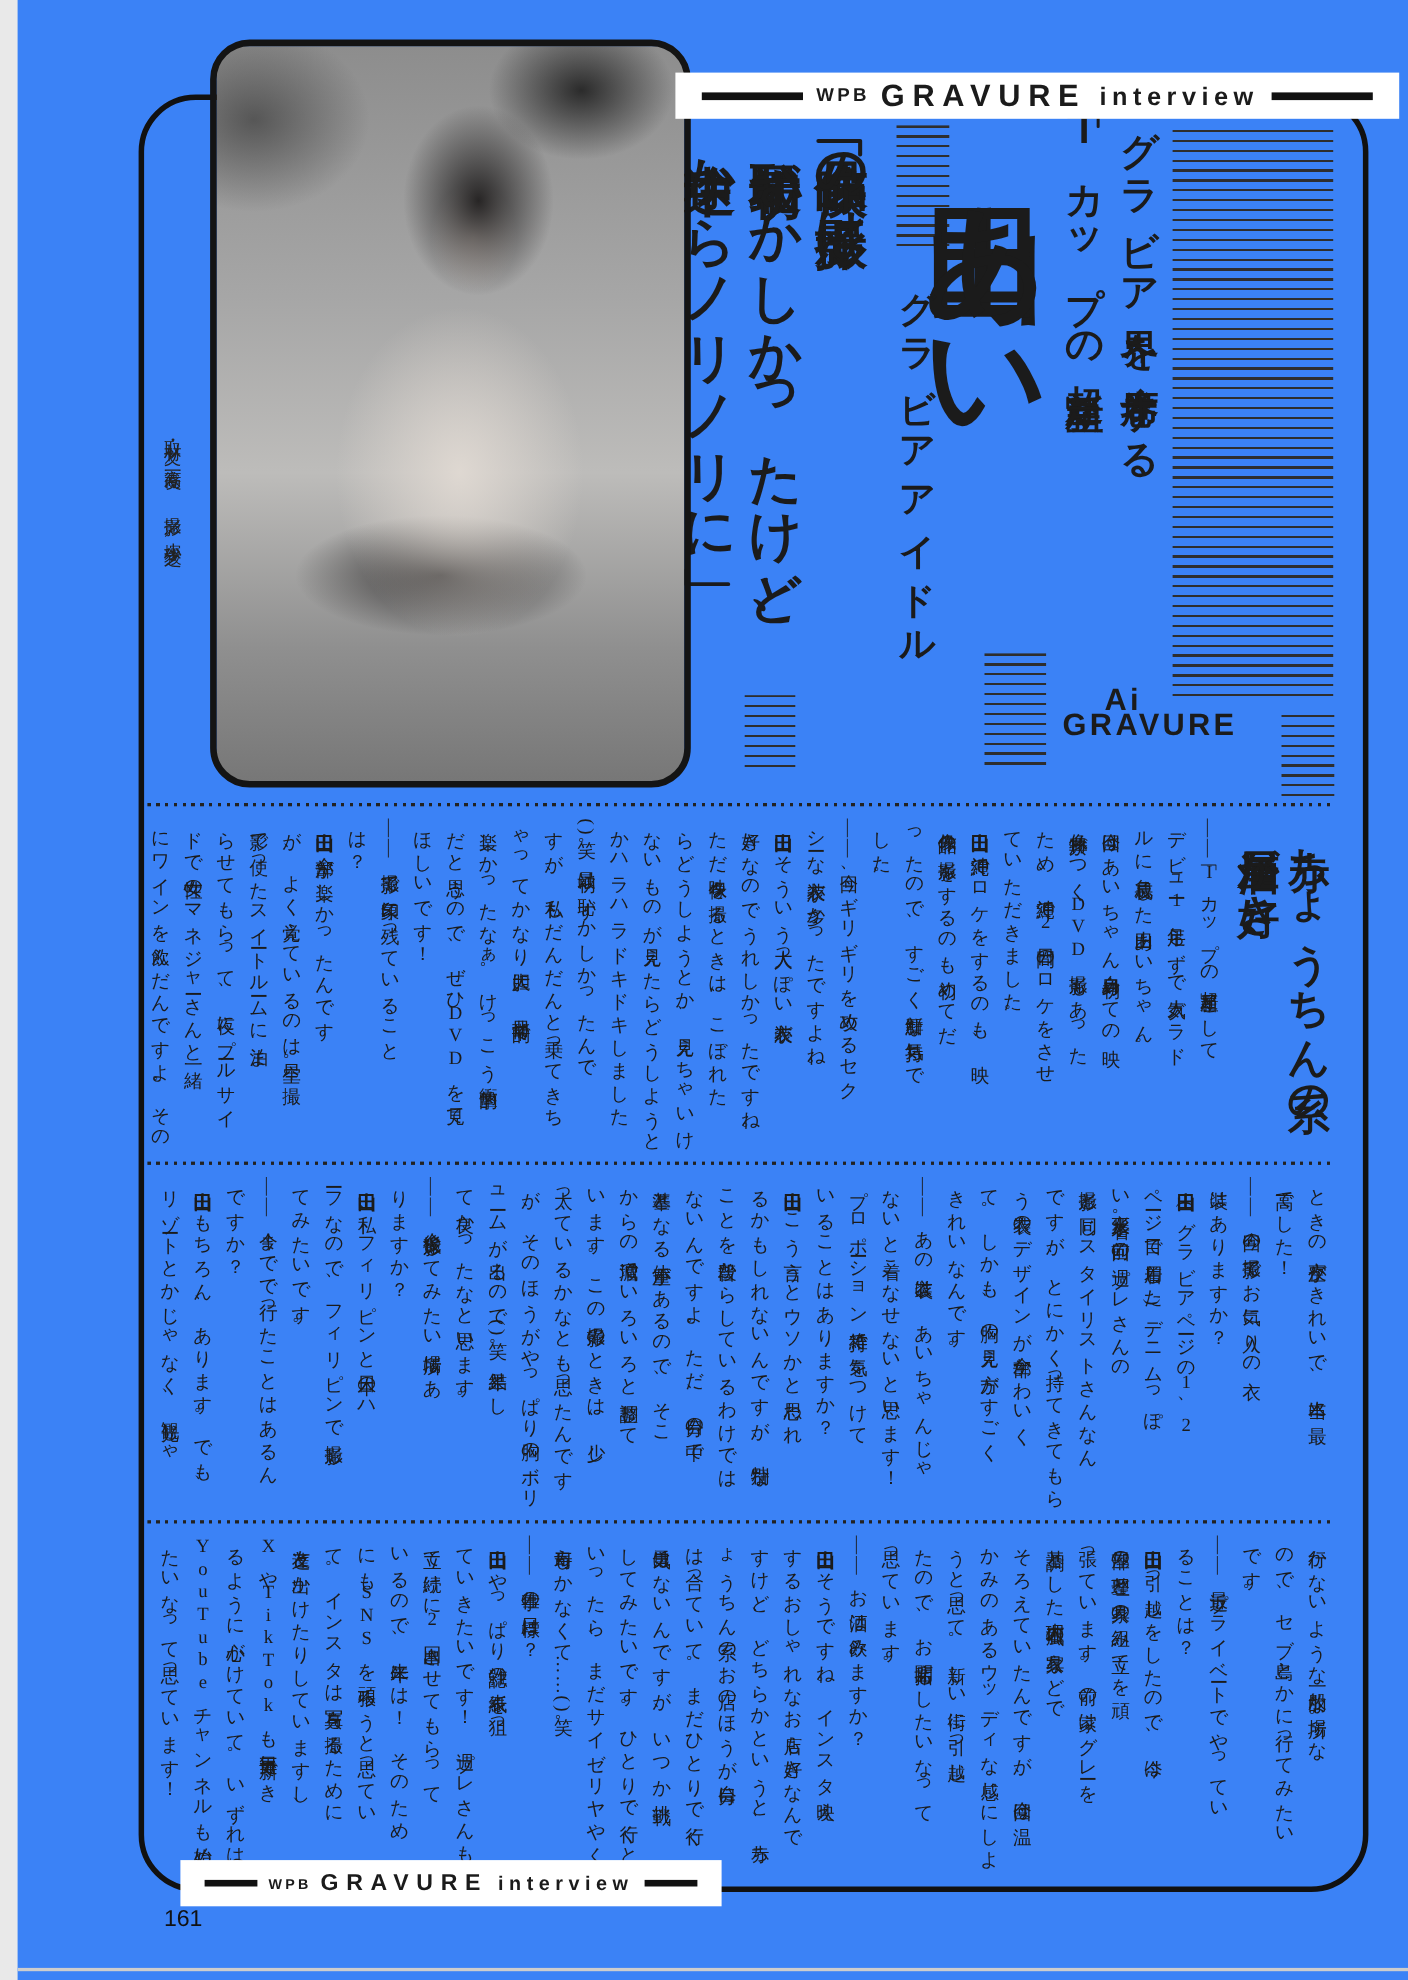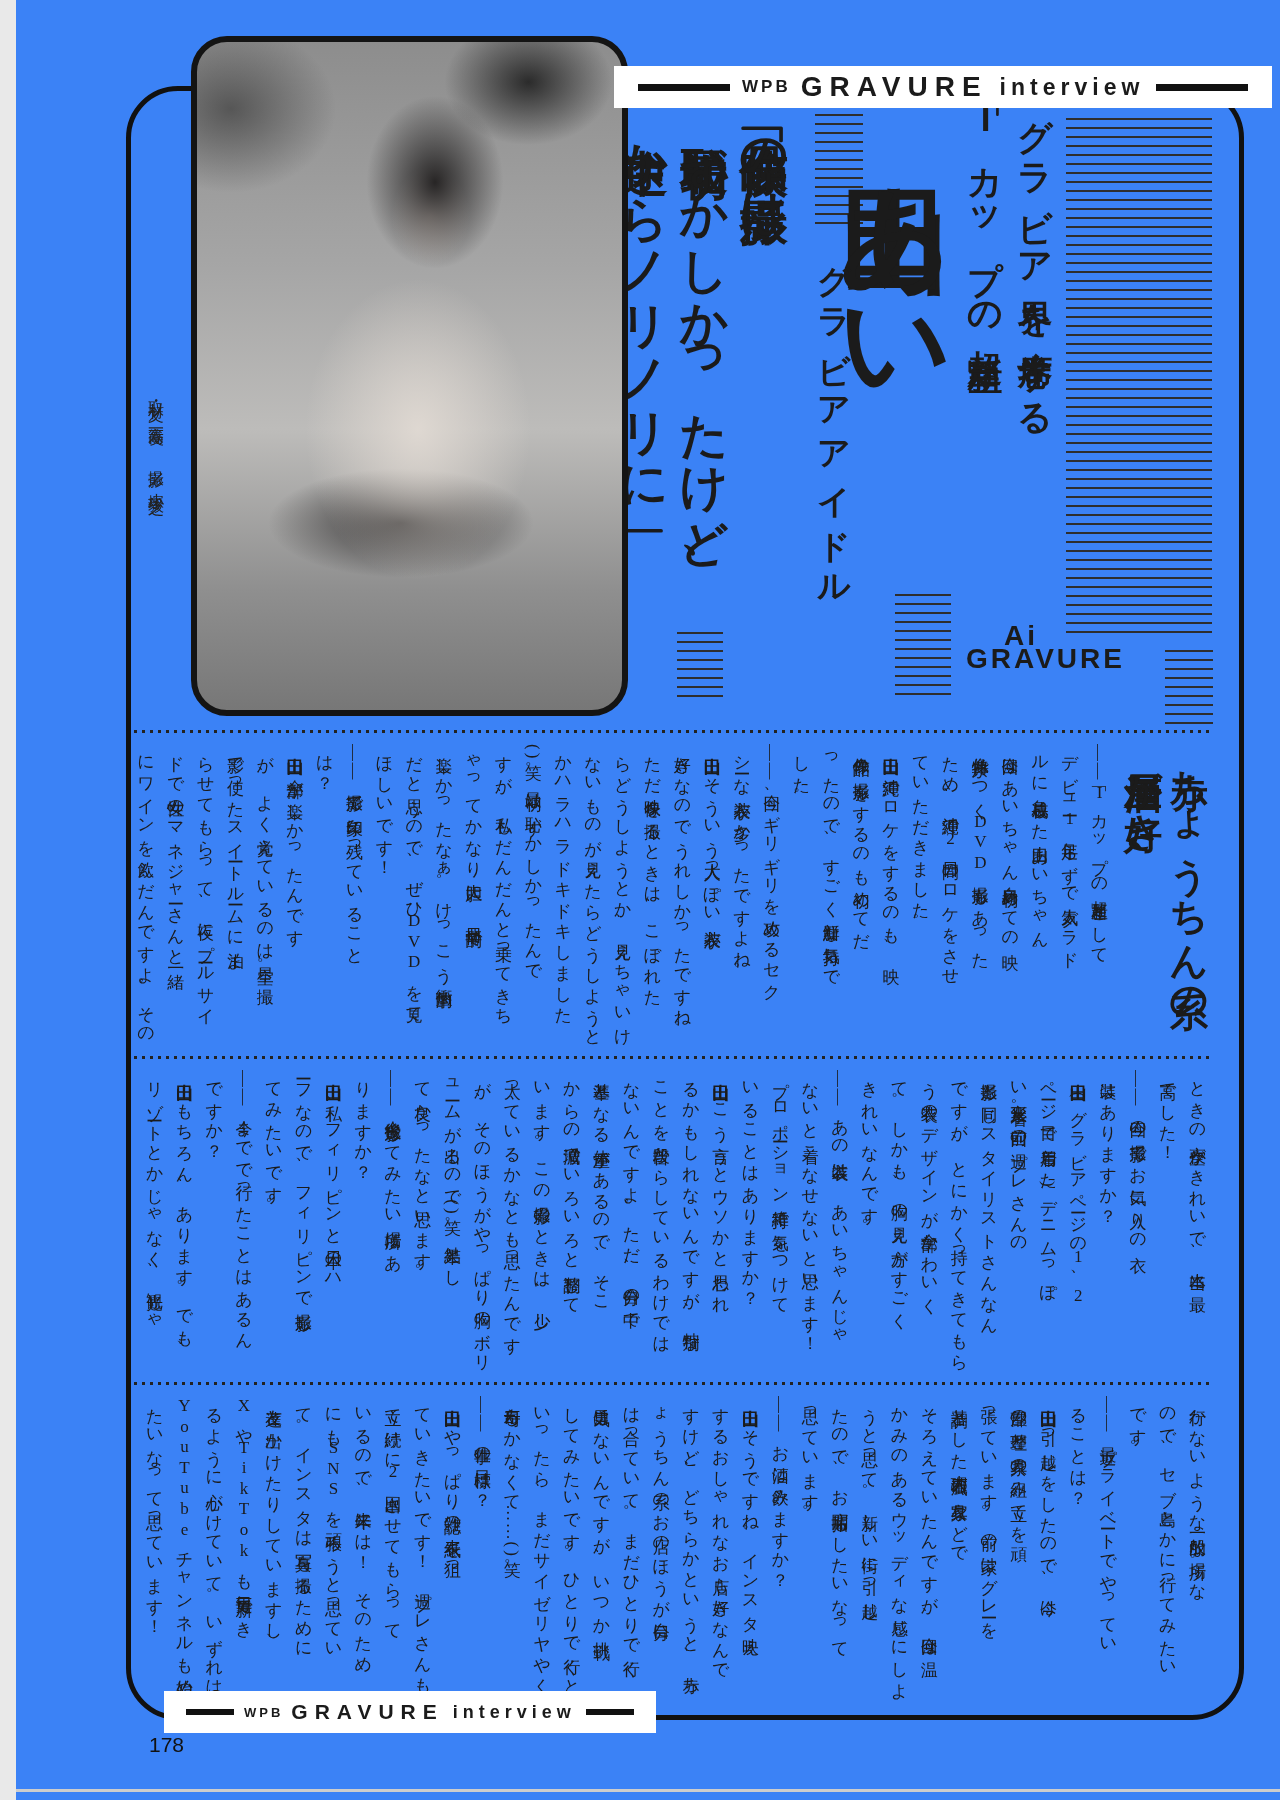--- a/index.html
+++ b/index.html
@@ -252,16 +252,16 @@
     </div>
 
   <div class="rib rib-bot">
     <span class="bar"></span>
     <span class="wpb">WPB</span>
     <span class="grav">GRAVURE</span>
     <span class="itv">interview</span>
     <span class="bar"></span>
   </div>
 
-  <div class="pagenum">178</div>
+  <div class="pagenum">161</div>
   <div class="bottom-rule"></div>
 
 </div>
 
 </body></html>

